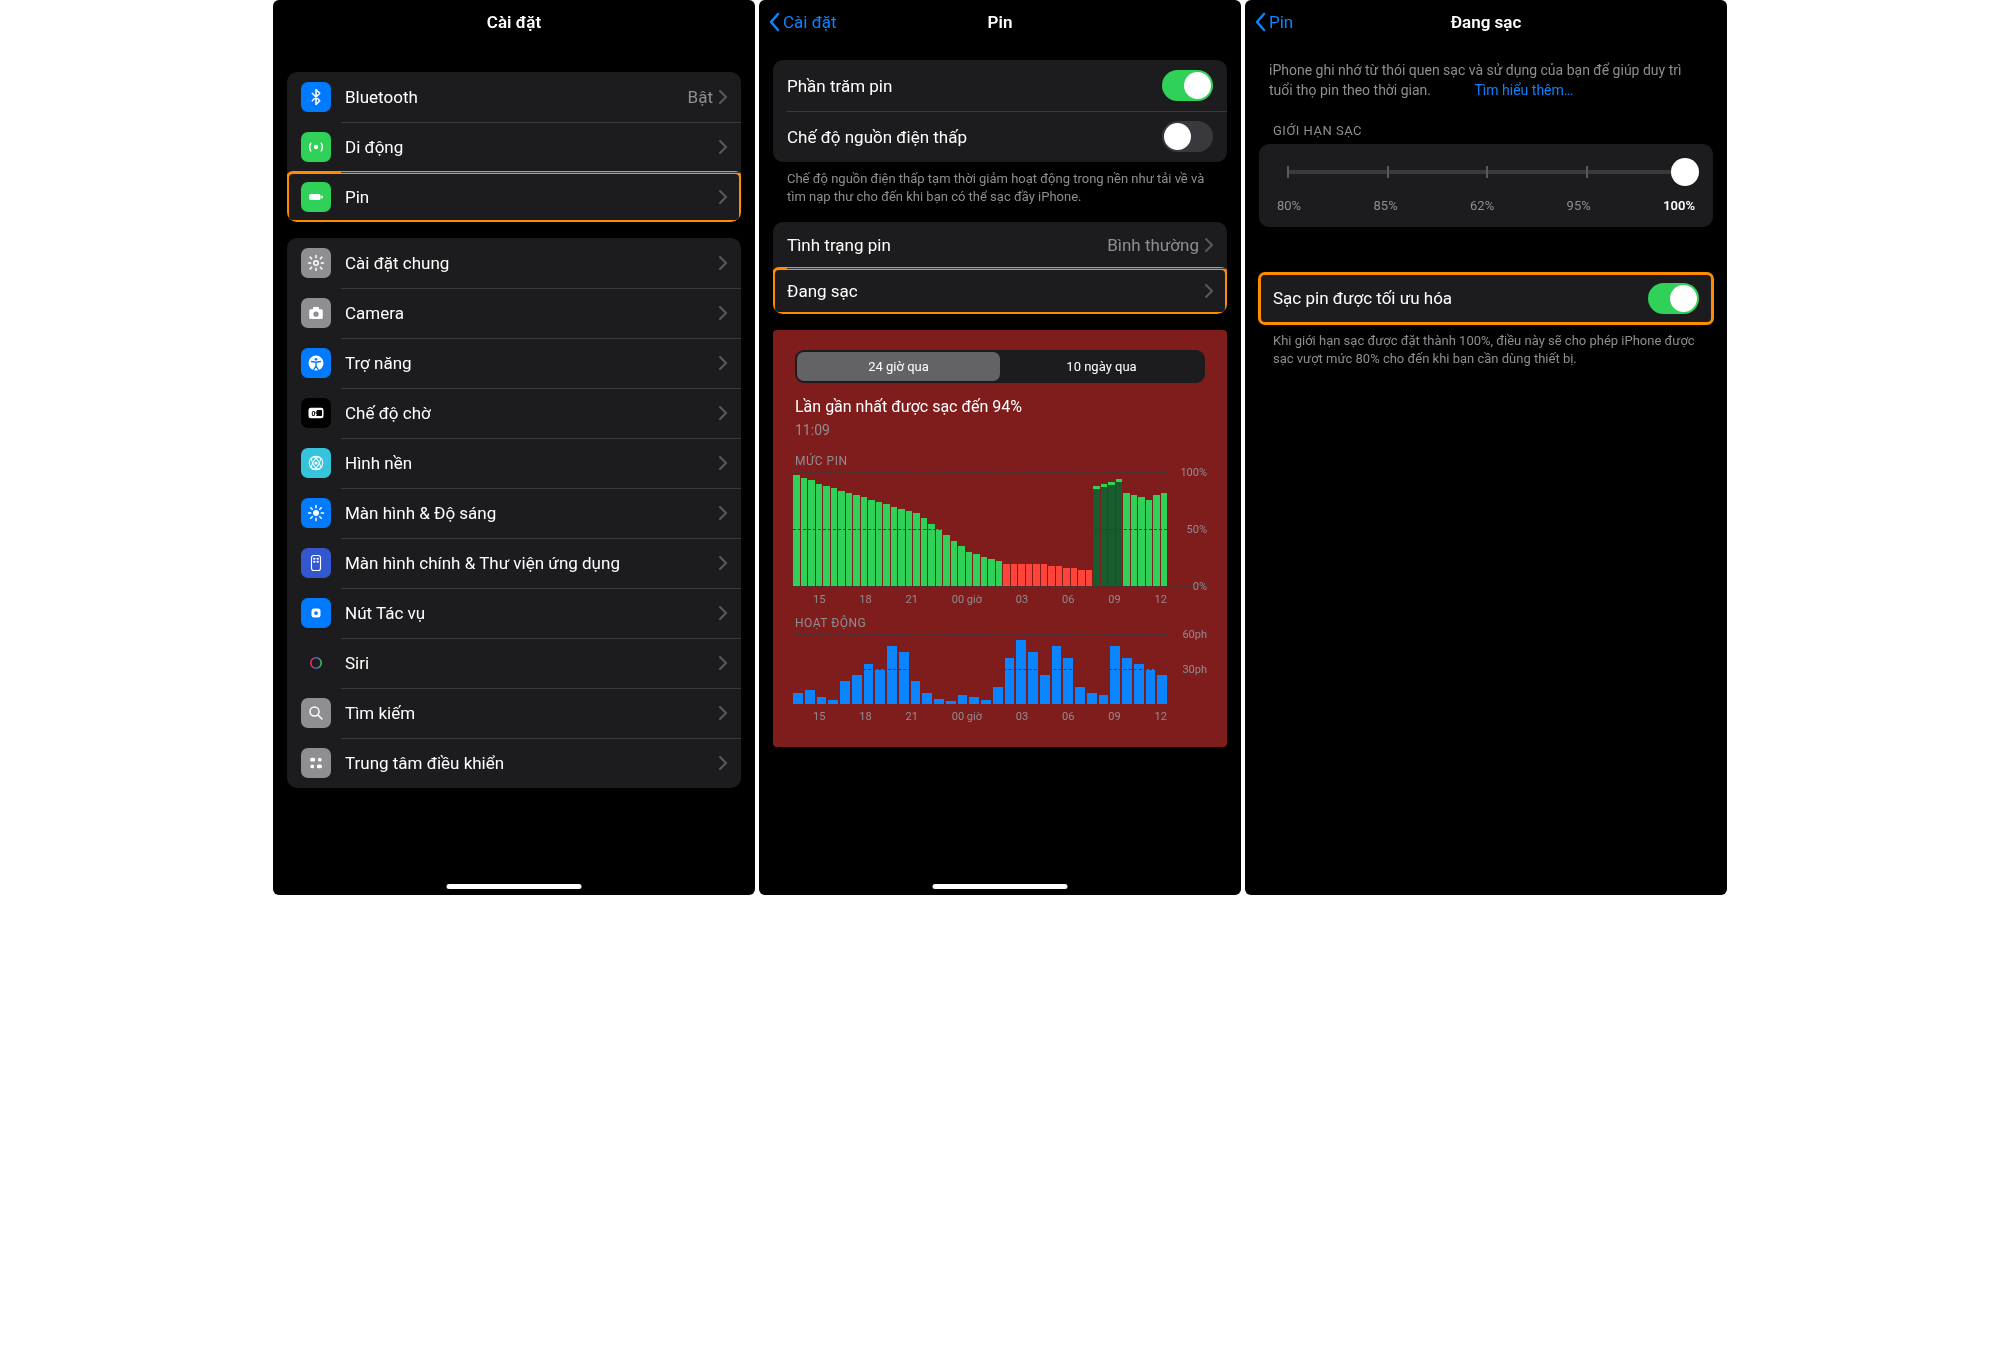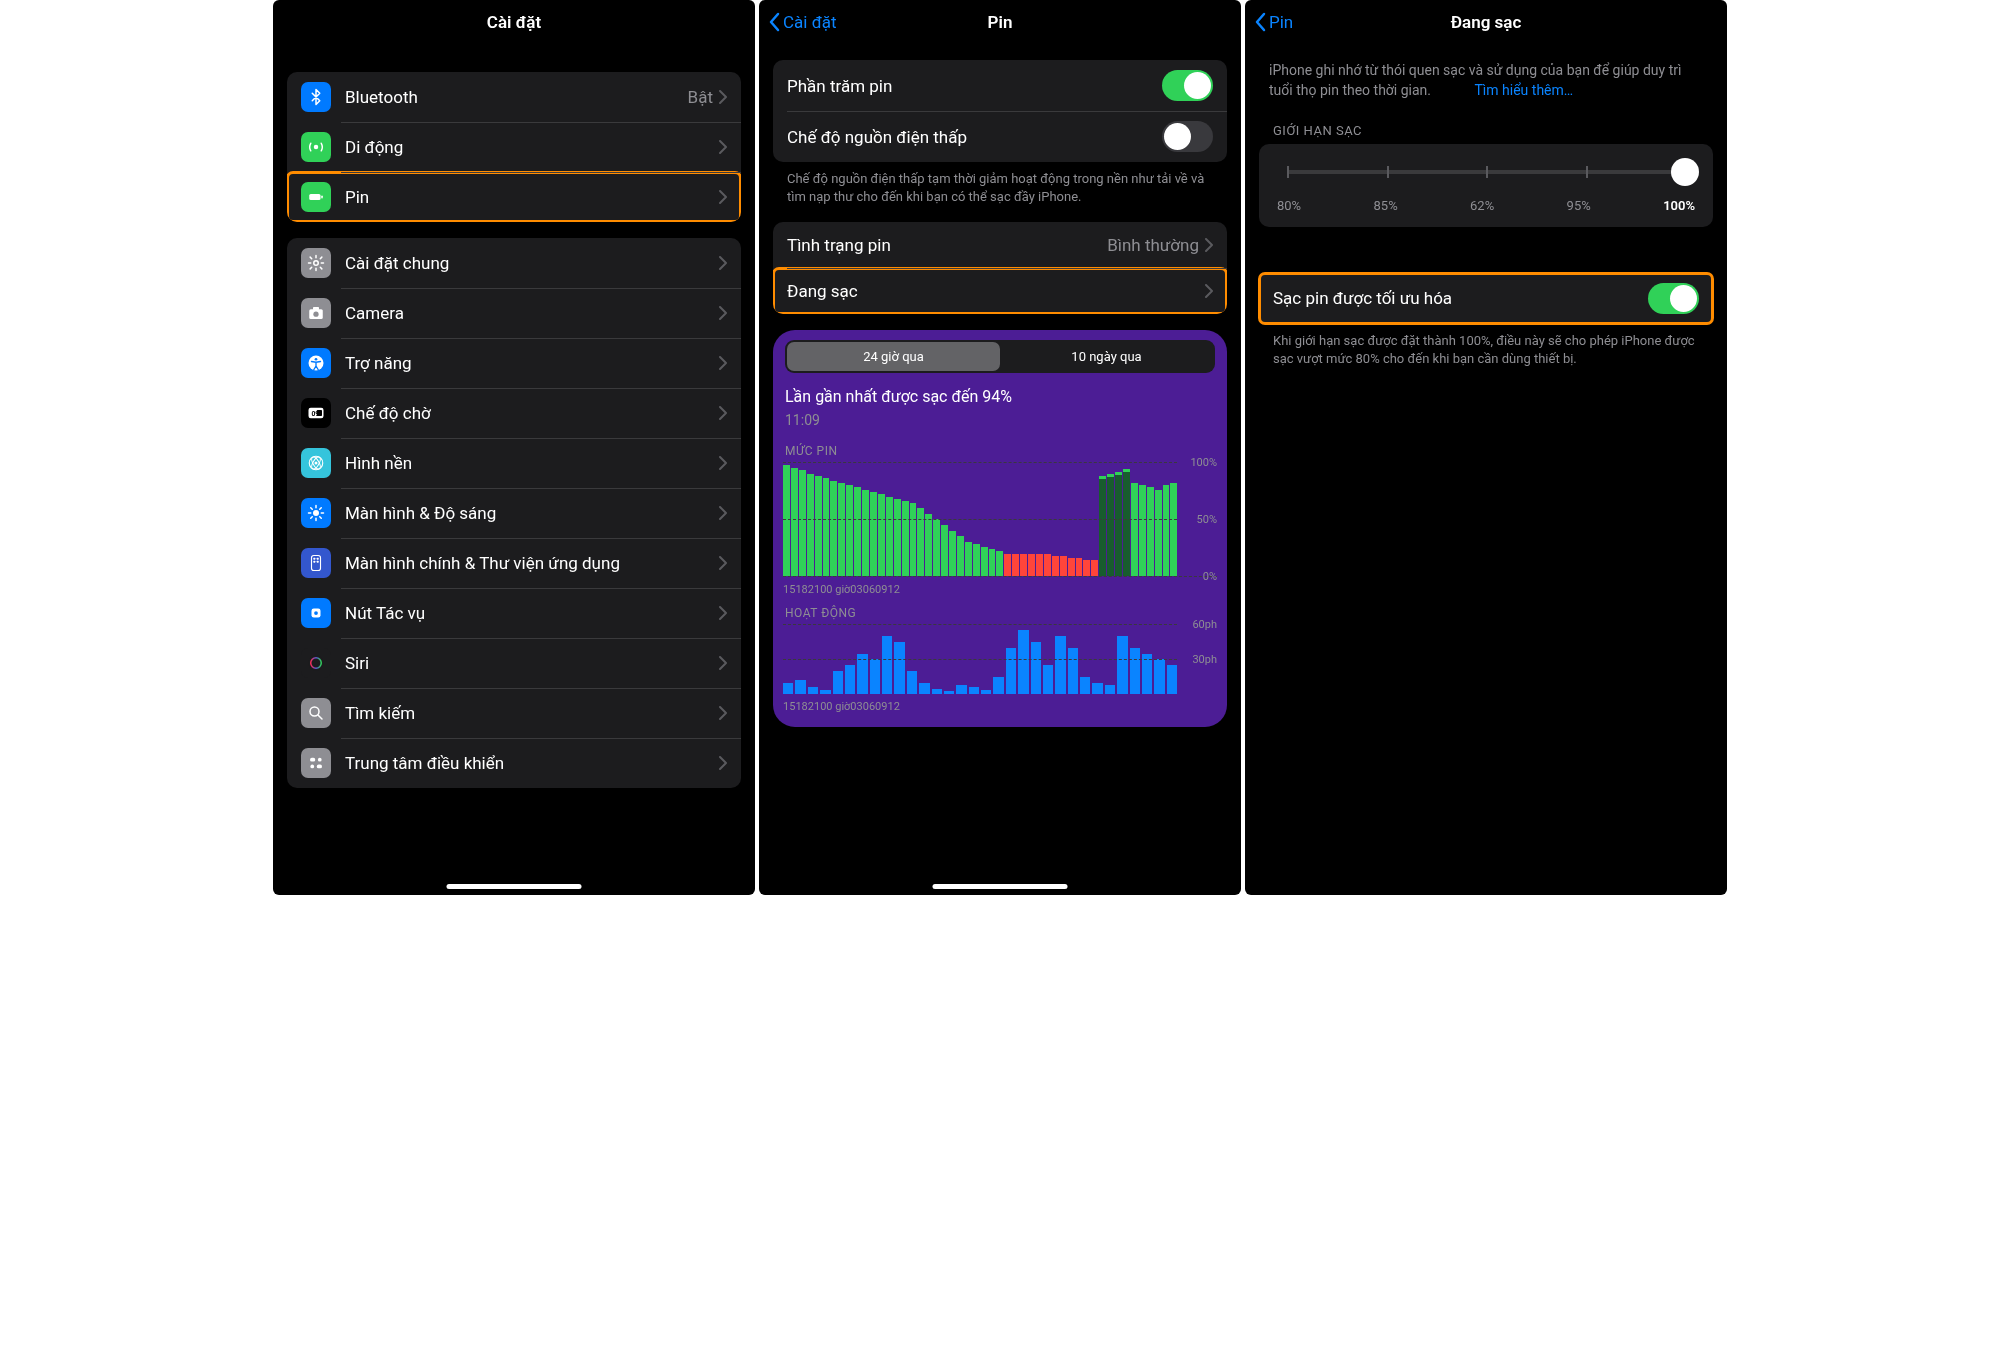--- a/index.html
+++ b/index.html
@@ -132,23 +132,23 @@
     flex: 1;
     text-align: center;
     padding: 7px 0;
     font-size: 13px;
     color: #fff;
     border-radius: 7px;
   }
   .seg-btn.active { background: #636366; }
   .chart-card {
     margin: 16px 14px 0;
-    background: #4c1d95;
-    border-radius: 22px;
-    padding: 10px;
+    background: #7f1d1d;
+    border-radius: 4px;
+    padding: 20px;
   }
   .chart-title { color: #fff; font-size: 16px; padding: 4px 2px; }
   .chart-sub { color: #8e8e93; font-size: 14px; padding: 2px 2px 10px; }
   .chart-label { color: #8e8e93; font-size: 12px; text-transform: uppercase; padding: 6px 2px 4px; letter-spacing: 0.5px; }
   .chart-area {
     position: relative;
     height: 115px;
     display: flex;
     align-items: flex-end;
     gap: 1px;
@@ -179,20 +179,22 @@
     width: 36px;
     font-size: 11px;
     color: #8e8e93;
   }
   .chart-ylabels span { position: absolute; right: 0; transform: translateY(-50%); }
   .chart-xlabels {
     display: flex;
     color: #8e8e93;
     font-size: 11px;
     padding: 6px 40px 4px 0;
+    justify-content: space-between;
+    margin-left: 20px;
   }
   .activity-area {
     position: relative;
     height: 70px;
     display: flex;
     align-items: flex-end;
     gap: 2px;
     padding-right: 40px;
   }
   .activity-area .abar { flex: 1; background: #0a84ff; }

